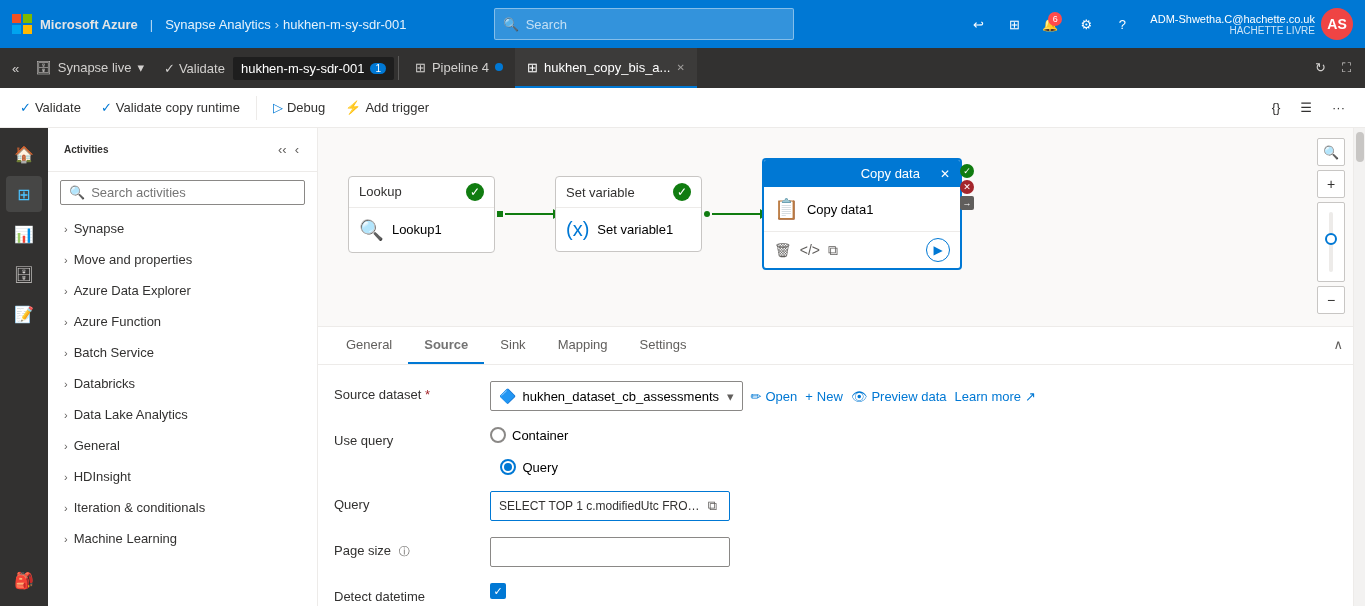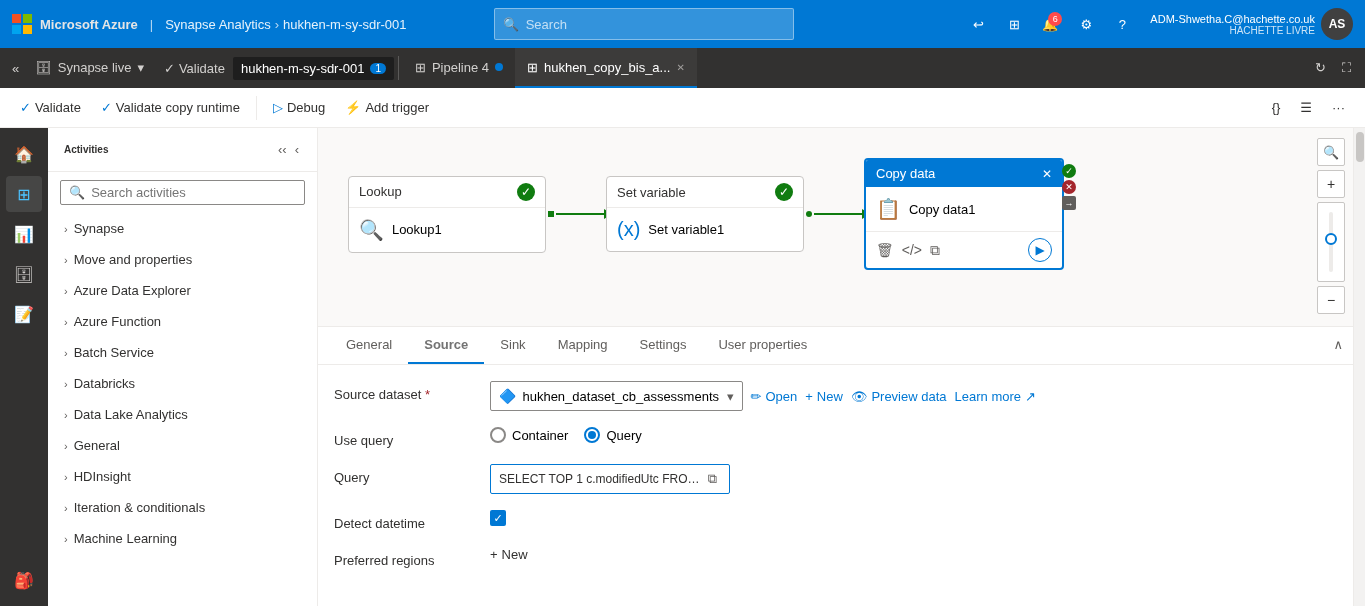--- a/index.html
+++ b/index.html
@@ -64,21 +64,21 @@
       background: #ff4b4b;
       color: white;
       border-radius: 8px;
       font-size: 9px;
       padding: 0 4px;
       min-width: 14px;
       height: 14px;
       display: flex; align-items: center; justify-content: center;
     }
     .topbar-user { color: white; text-align: right; font-size: 12px; margin-left: 8px; cursor: pointer; display: flex; align-items: center; gap: 6px; }
-    .user-avatar { width: 32px; height: 32px; border-radius: 50%; background: #404040; display: flex; align-items: center; justify-content: center; color: white; font-size: 12px; font-weight: 600; }
+    .user-avatar { width: 32px; height: 32px; border-radius: 50%; background: #ef4444; display: flex; align-items: center; justify-content: center; color: white; font-size: 14px; font-weight: 600; }
 
     
     .tabs-bar {
       height: 40px;
       background: #323130;
       display: flex;
       align-items: center;
       padding: 0 8px;
       gap: 0;
       flex-shrink: 0;
@@ -208,21 +208,21 @@
     
     .pipeline-canvas {
       flex: 1;
       position: relative;
       overflow: hidden;
       min-height: 0;
     }
 
     .node {
       position: relative;
-      width: 198px;
+      width: 147px;
       background: white;
       border: 1px solid #c8c6c4;
       border-radius: 4px;
       overflow: visible;
     }
     .node-header {
       display: flex;
       align-items: center;
       justify-content: space-between;
       padding: 6px 10px;
@@ -288,21 +288,21 @@
       display: flex;
       align-items: center;
       justify-content: space-between;
       cursor: pointer;
       background: white;
       height: 30px;
     }
     .dropdown-icon { color: #0078d4; margin-right: 6px; font-size: 14px; }
     .action-link { color: #0078d4; cursor: pointer; text-decoration: none; display: flex; align-items: center; gap: 4px; }
 
-    .radio-group { display: flex; align-items: center; gap: 16px; }
+    .radio-group { display: flex; align-items: center; gap: 16px; flex-direction: column; }
     .radio-item { display: flex; align-items: center; gap: 6px; cursor: pointer; }
     .radio-circle { width: 16px; height: 16px; border-radius: 50%; border: 2px solid #8a8886; display: flex; align-items: center; justify-content: center; }
     .radio-circle.selected { border-color: #0078d4; }
     .radio-circle.selected::after { content: ''; width: 8px; height: 8px; border-radius: 50%; background: #0078d4; }
 
     .query-input {
       border: 1px solid #0078d4;
       border-radius: 2px;
       padding: 4px 8px;
       width: 240px;
@@ -597,21 +597,21 @@
         </div>
 
         <div style="display:flex; align-items:center;">
           <div style="width:6px; height:6px; background:#107c10; border-radius:50%; margin:0 2px;"></div>
           <div style="width:50px; height:2px; background:#107c10; position:relative;">
             <div style="position:absolute; right:-6px; top:-4px; border-left:8px solid #107c10; border-top:5px solid transparent; border-bottom:5px solid transparent;"></div>
           </div>
         </div>
 
         <div style="width:200px; background:white; border:2px solid #0078d4; border-radius:4px; position:relative;">
-          <div style="background:#0078d4; color:white; padding:6px 10px; display:flex; align-items:center; justify-content:space-between; border-radius:2px 2px 0 0;">
+          <div style="background:#0078d4; color:white; padding:6px 10px; display:flex; align-items:center; justify-content:flex-end; border-radius:2px 2px 0 0;gap:20px;">
             <span>Copy data</span>
             <div style="display:flex; gap:4px; align-items:center;">
               <span style="font-size:12px; cursor:pointer;">✕</span>
             </div>
           </div>
 
           <div style="position:absolute; right:-14px; top:4px; display:flex; flex-direction:column; gap:2px;">
             <div style="width:14px; height:14px; background:#107c10; border-radius:50%; display:flex; align-items:center; justify-content:center; color:white; font-size:9px;">✓</div>
             <div style="width:14px; height:14px; background:#a4262c; border-radius:50%; display:flex; align-items:center; justify-content:center; color:white; font-size:9px;">✕</div>
             <div style="width:14px; height:14px; background:#605e5c; border-radius:2px; display:flex; align-items:center; justify-content:center; color:white; font-size:9px;">→</div>
@@ -644,21 +644,20 @@
       </div>
     </div>
 
     <div class="bottom-panel">
       <div class="panel-tabs">
         <div class="panel-tab">General</div>
         <div class="panel-tab active">Source</div>
         <div class="panel-tab">Sink</div>
         <div class="panel-tab">Mapping</div>
         <div class="panel-tab">Settings</div>
-        <div class="panel-tab">User properties</div>
         <div class="panel-collapse">∧</div>
       </div>
 
       <div class="panel-content">
 
         <div class="form-row">
           <div class="form-label">
             <span>Source dataset</span>
             <span class="required"> *</span>
           </div>
@@ -710,20 +709,29 @@
             <span>Query</span>
           </div>
           <div class="form-control">
             <div class="query-input">
               <span class="query-text">SELECT TOP 1 c.modifiedUtc FROM c W.</span>
               <span class="query-copy-btn">⧉</span>
             </div>
           </div>
         </div>
 
+        <div class="form-row">
+          <div class="form-label">
+            <span>Page size</span>
+            <span style="color:#605e5c; font-size:11px; margin-left:4px;">ⓘ</span>
+          </div>
+          <div class="form-control">
+            <input class="text-input" type="text" value="" style="">
+          </div>
+        </div>
 
         <div class="form-row">
           <div class="form-label">
             <span>Detect datetime</span>
           </div>
           <div class="form-control">
             <div class="checkbox-wrapper">
               <div class="checkbox-box">✓</div>
             </div>
           </div>

